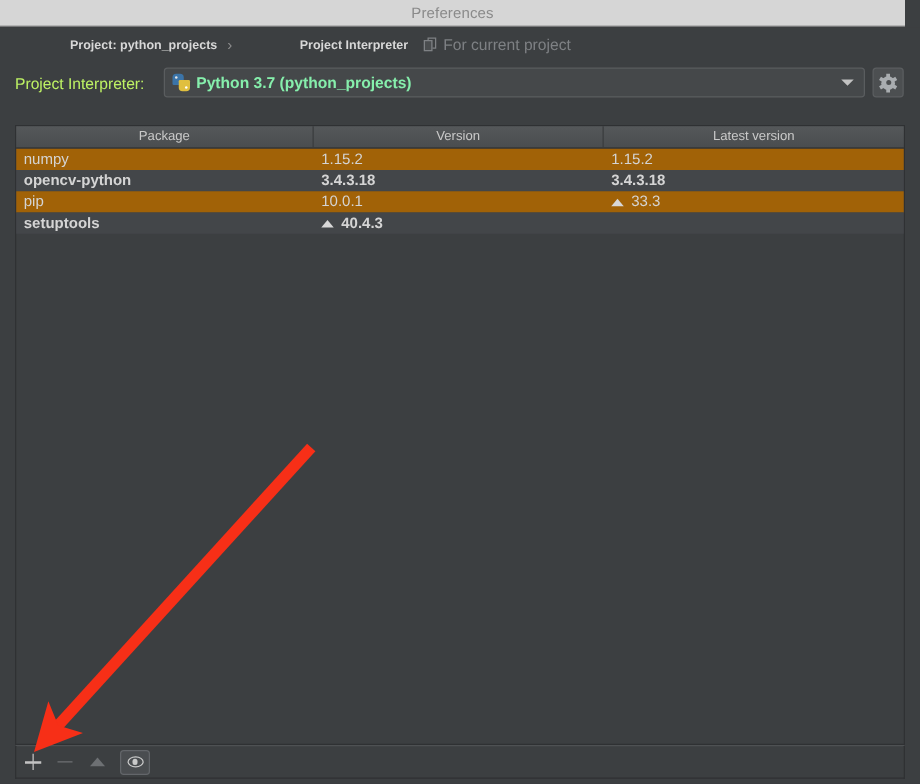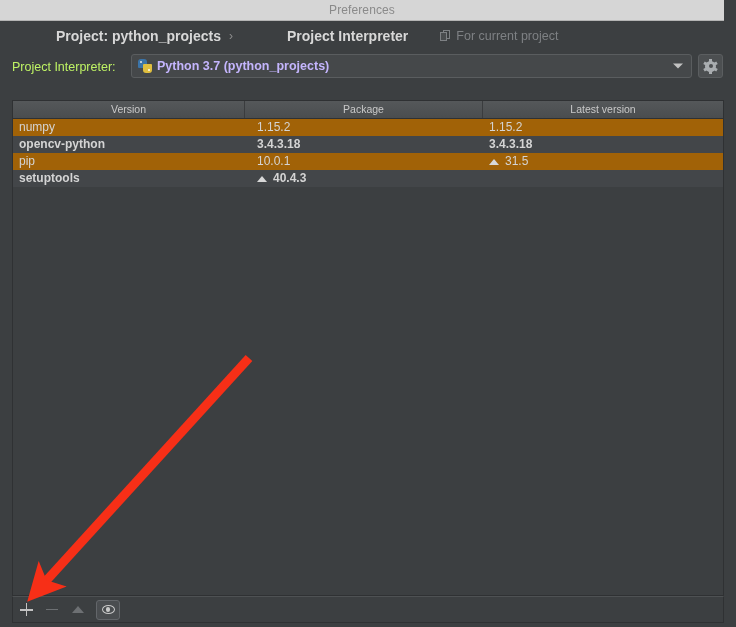--- a/index.html
+++ b/index.html
@@ -53,35 +53,35 @@
 
   
   #breadcrumb {
     position: absolute;
     left: 10px; top: 4px;
     height: 20px;
     display: flex;
     align-items: center;
   }
   #breadcrumb .crumb {
-    font-size: 14px;
+    font-size: 10px;
     font-weight: bold;
     color: #d8d8d8;
     white-space: nowrap;
     padding-left: 46px;
   }
   #breadcrumb .sep {
     font-size: 12px;
     color: #8d8d8d;
     margin: 0 8px;
   }
   #breadcrumb .scope {
     display: flex;
     align-items: center;
-    margin-left: 32px;
+    margin-left: 12px;
   }
   #breadcrumb .scope .label {
     font-size: 12.5px;
     color: #7e8184;
     white-space: nowrap;
     margin-left: 5px;
   }
   .copy-icon {
     display: inline-block;
     width: 11px;
@@ -164,21 +164,21 @@
   .py-icon .d2 {
     position: absolute;
     left: 10px; top: 10px;
     width: 2px; height: 2px;
     background: #ffffff;
     border-radius: 50%;
   }
   #interp-name {
     font-size: 12.5px;
     font-weight: bold;
-    color: #c4b5fd;
+    color: #86efac;
     white-space: nowrap;
   }
   #interp-path {
     font-size: 10.5px;
     color: #a8abae;
     white-space: nowrap;
     margin-left: 5px;
   }
   #interp-arrow {
     position: absolute;
@@ -420,22 +420,22 @@
           <span class="tooth t2"></span>
           <span class="tooth t3"></span>
           <span class="ring"></span>
           <span class="hole"></span>
         </span>
       </div>
     </div>
 
     <div id="table-wrap">
       <div id="table-header">
+        <div class="th c0">Package</div>
         <div class="th c1">Version</div>
-        <div class="th c0">Package</div>
         <div class="th c2">Latest version</div>
       </div>
       <div id="table-body">
           <div class="trow even">
             <div class="td c0">numpy</div>
             <div class="td c1">1.15.2</div>
             <div class="td c2">
               <span>1.15.2</span>
             </div>
           </div>
@@ -444,21 +444,21 @@
             <div class="td c1">3.4.3.18</div>
             <div class="td c2">
               <span>3.4.3.18</span>
             </div>
           </div>
           <div class="trow even">
             <div class="td c0">pip</div>
             <div class="td c1">10.0.1</div>
             <div class="td c2">
               <span class="up-arrow"></span>
-              <span>31.5</span>
+              <span>33.3</span>
             </div>
           </div>
           <div class="trow odd">
             <div class="td c0">setuptools</div>
             <div class="td c2">
               <span class="up-arrow"></span>
               <span>40.4.3</span>
             </div>
           </div>
         </div>

